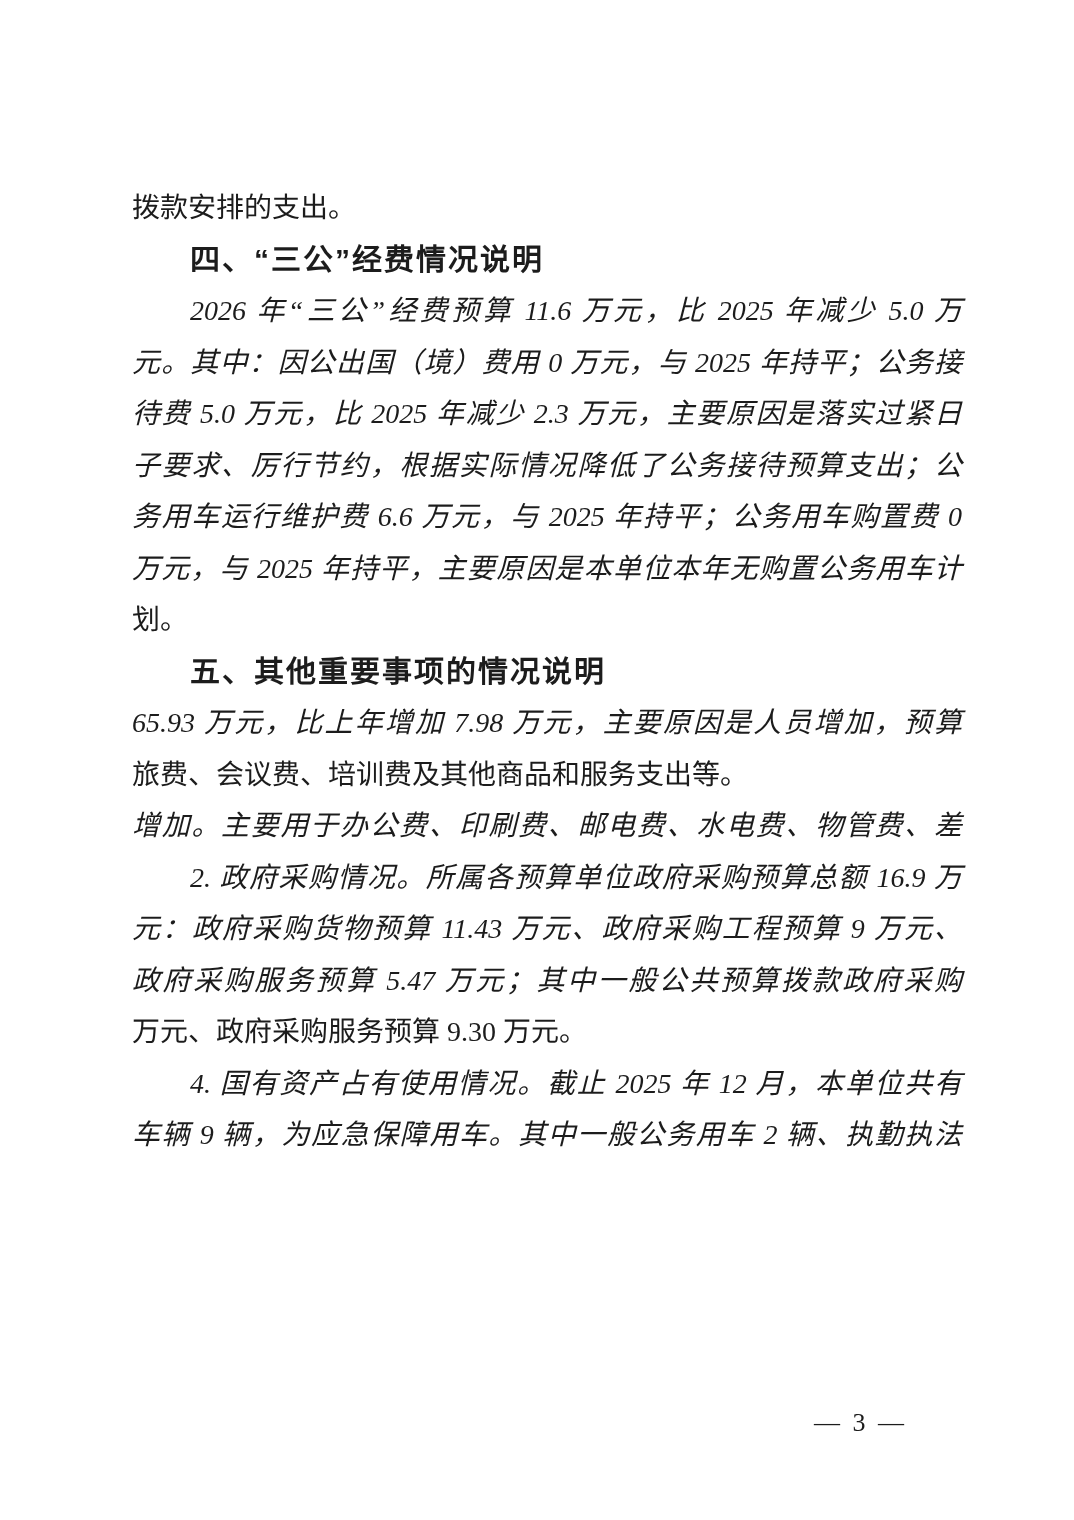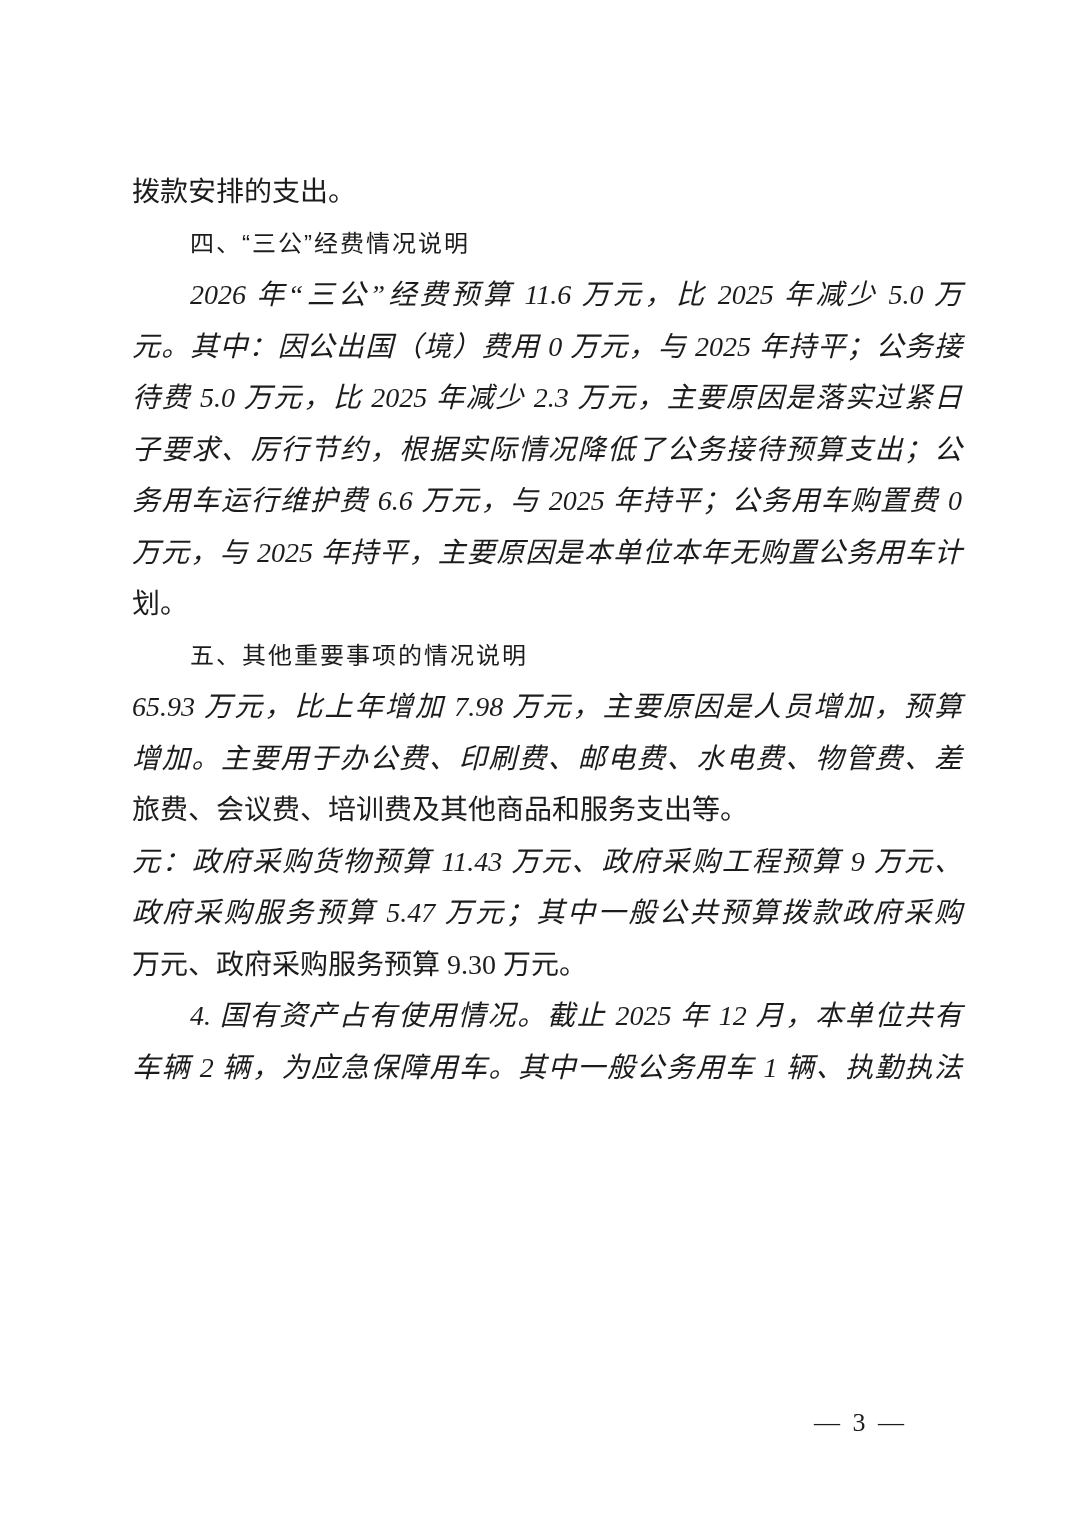--- a/index.html
+++ b/index.html
@@ -12,21 +12,21 @@
     position: relative;
     width: 1074px;
     height: 1520px;
     background: #ffffff;
     color: #1c1c1c;
     overflow: hidden;
   }
   .content {
     position: absolute;
     left: 132px;
-    top: 166px;
+    top: 182px;
     width: 830px;
   }
   .line {
     font-family: "Liberation Serif", "DejaVu Serif", serif;
     font-size: 28px;
     line-height: 51.5px;
     height: 51.5px;
     white-space: nowrap;
     text-align: justify;
     text-align-last: left;
@@ -35,22 +35,22 @@
   .line.justify {
     white-space: normal;
     text-align-last: justify;
     font-style: italic;
   }
   .line.indent {
     padding-left: 58px;
   }
   .line.heading {
     font-family: "Liberation Sans", "DejaVu Sans", sans-serif;
-    font-weight: 400;
-    font-size: 24px;
+    font-weight: 700;
+    font-size: 30px;
     letter-spacing: 2px;
     text-align-last: left;
   }
   .page-number {
     position: absolute;
     top: 1408px;
     right: 167px;
     font-family: "Liberation Serif", "DejaVu Serif", serif;
     font-size: 26px;
     letter-spacing: 3px;
@@ -67,22 +67,23 @@
       <div class="line heading indent">四、“三公”经费情况说明</div>
       <div class="line justify indent">2026 年“三公”经费预算 11.6 万元，比 2025 年减少 5.0 万</div>
       <div class="line justify">元。其中：因公出国（境）费用 0 万元，与 2025 年持平；公务接</div>
       <div class="line justify">待费 5.0 万元，比 2025 年减少 2.3 万元，主要原因是落实过紧日</div>
       <div class="line justify">子要求、厉行节约，根据实际情况降低了公务接待预算支出；公</div>
       <div class="line justify">务用车运行维护费 6.6 万元，与 2025 年持平；公务用车购置费 0</div>
       <div class="line justify">万元，与 2025 年持平，主要原因是本单位本年无购置公务用车计</div>
       <div class="line">划。</div>
       <div class="line heading indent">五、其他重要事项的情况说明</div>
       <div class="line justify">65.93 万元，比上年增加 7.98 万元，主要原因是人员增加，预算</div>
+      <div class="line">旅费、会议费、培训费及其他商品和服务支出等。</div>
       <div class="line justify">增加。主要用于办公费、印刷费、邮电费、水电费、物管费、差</div>
-      <div class="line">旅费、会议费、培训费及其他商品和服务支出等。</div>
+      <div class="line justify indent">2. 政府采购情况。所属各预算单位政府采购预算总额 16.9 万</div>
       <div class="line justify">元：政府采购货物预算 11.43 万元、政府采购工程预算 9 万元、</div>
       <div class="line justify">政府采购服务预算 5.47 万元；其中一般公共预算拨款政府采购</div>
       <div class="line">万元、政府采购服务预算 9.30 万元。</div>
       <div class="line justify indent">4. 国有资产占有使用情况。截止 2025 年 12 月，本单位共有</div>
-      <div class="line justify">车辆 2 辆，为应急保障用车。其中一般公务用车 1 辆、执勤执法</div>
+      <div class="line justify">车辆 9 辆，为应急保障用车。其中一般公务用车 2 辆、执勤执法</div>
     </main>
   <div class="page-number">— 3 —</div>
 </div>
 
 </body></html>

